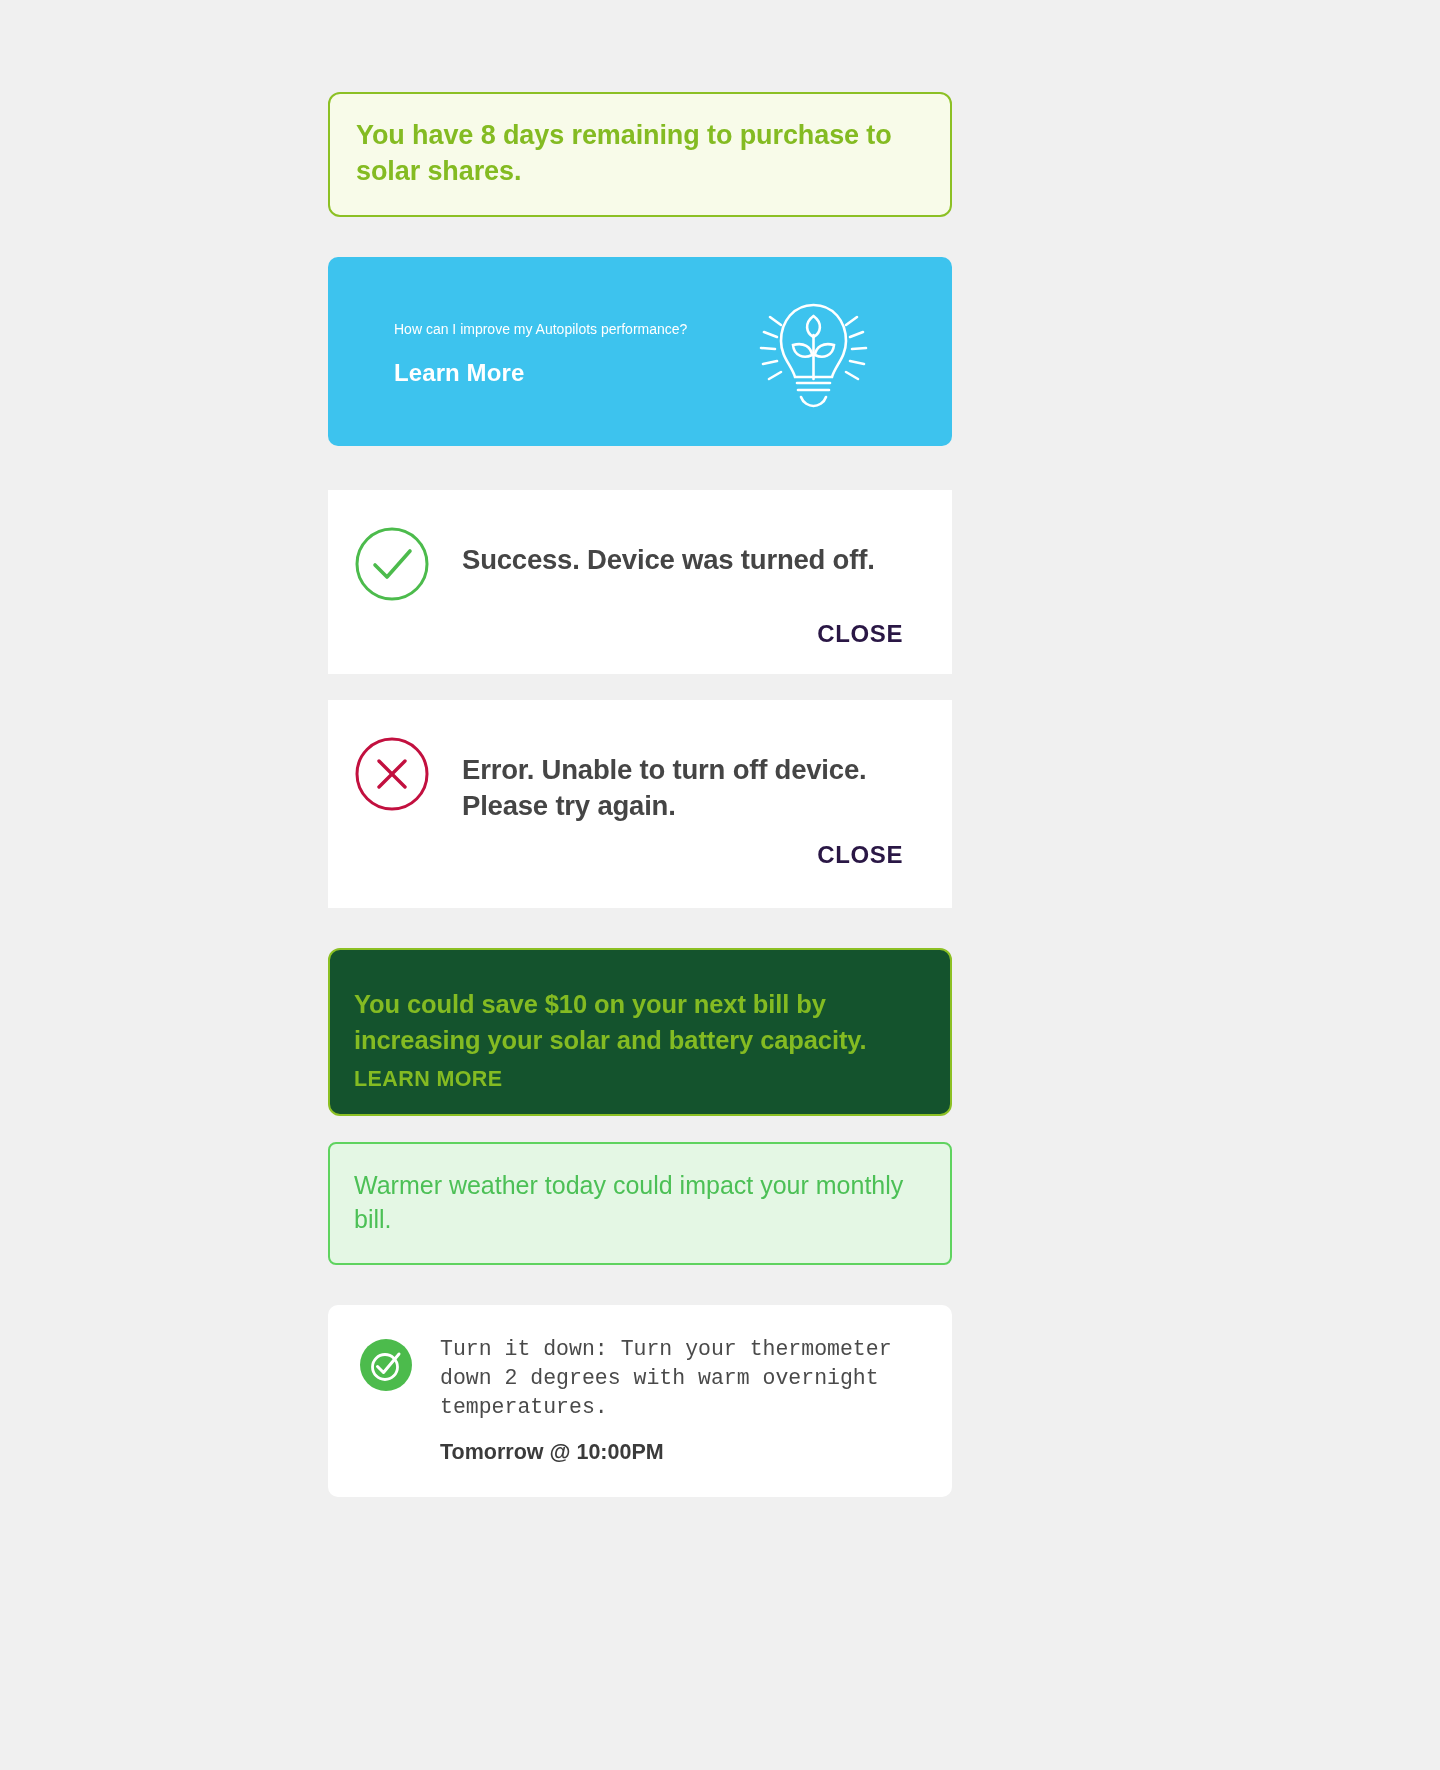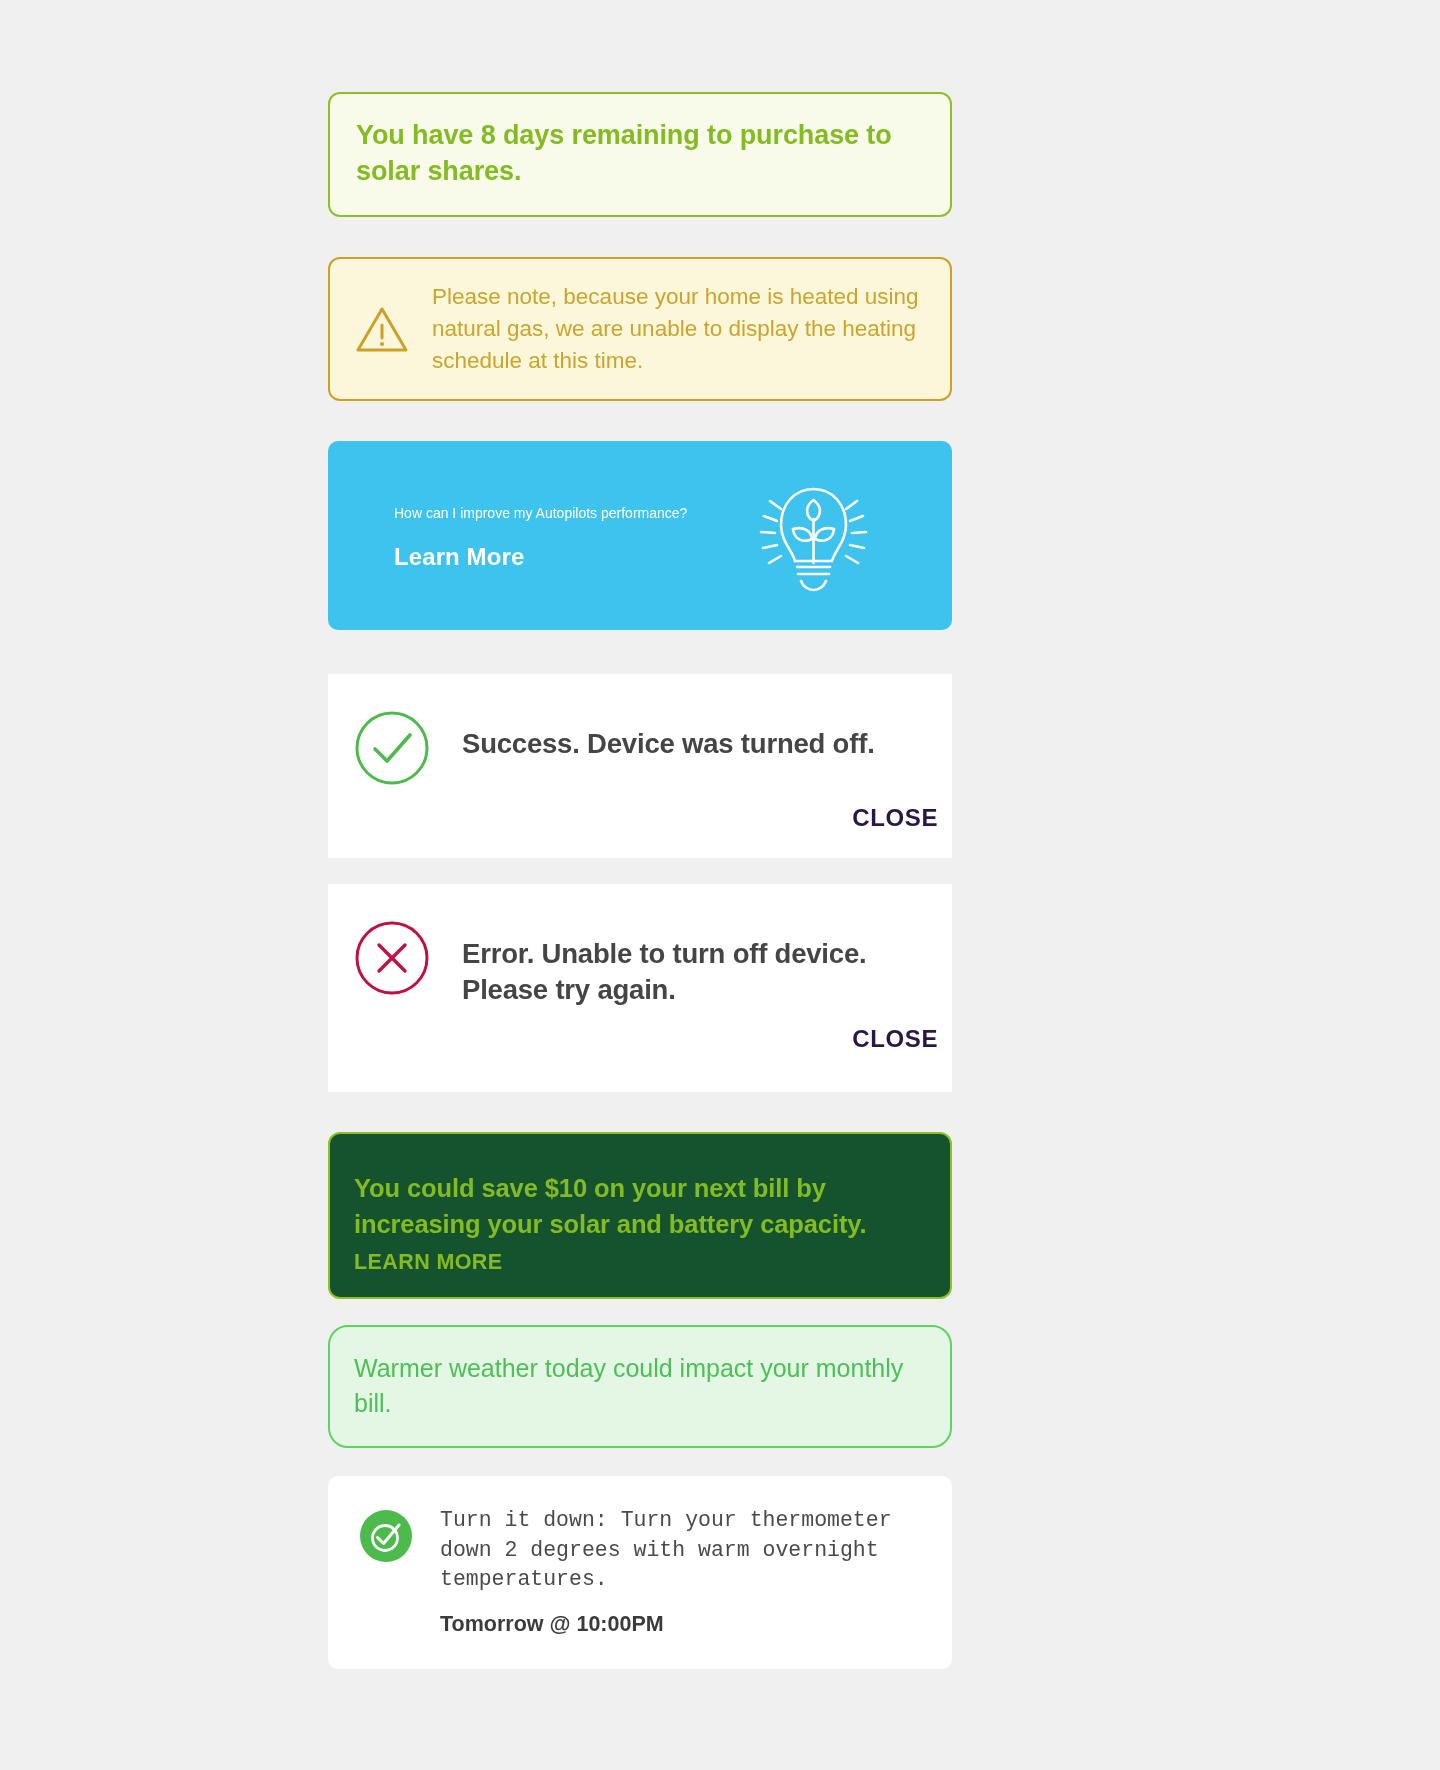--- a/index.html
+++ b/index.html
@@ -83,21 +83,21 @@
     font-weight: bold;
     color: #ffffff;
     letter-spacing: 0.1px;
   }
   .bulb-icon { width: 125px; height: 125px; margin-right: 46px; flex: 0 0 auto; }
 
   
   .card-status {
     background: #ffffff;
     border-radius: 0;
-    padding: 36px 12px 26px 26px;
+    padding: 36px 47px 26px 26px;
   }
   .card-success { margin-bottom: 26px; min-height: 178px; }
   .card-error   { margin-bottom: 40px; min-height: 208px; }
   .status-row { display: flex; align-items: flex-start; gap: 32px; }
   .status-icon { flex: 0 0 auto; width: 76px; height: 76px; }
   .status-msg {
     color: #454545;
     font-size: 27.5px;
     font-weight: bold;
     line-height: 1.29;
@@ -140,23 +140,23 @@
     font-size: 21.5px;
     font-weight: bold;
     letter-spacing: 0.4px;
     cursor: pointer;
   }
 
   
   .card-weather {
     background: #e4f7e4;
     border: 2px solid #5fd35f;
-    border-radius: 20px;
+    border-radius: 8px;
     padding: 24px 26px 26px 24px;
-    margin-bottom: 28px;
+    margin-bottom: 40px;
   }
   .card-weather .msg {
     color: #4cc056;
     font-size: 25px;
     line-height: 1.38;
   }
 
   
   .card-action {
     background: #ffffff;
@@ -184,30 +184,20 @@
 </head>
 <body>
 
 <div class="page">
   <div class="stack">
 
     <div class="card-days">
       <div class="msg">You have 8 days remaining to purchase to solar shares.</div>
     </div>
 
-    <div class="card-warn">
-      <span class="warn-icon">
-        <svg viewBox="0 0 56 52" width="56" height="52" aria-hidden="true">
-          <path d="M28 6 L52 47 L4 47 Z" fill="none" stroke="#cda028" stroke-width="3" stroke-linejoin="round"></path>
-          <line x1="28" y1="22" x2="28" y2="35" stroke="#cda028" stroke-width="3" stroke-linecap="round"></line>
-          <circle cx="28" cy="41" r="2.1" fill="#cda028"></circle>
-        </svg>
-      </span>
-      <div class="msg">Please note, because your home is heated using natural gas, we are unable to display the heating schedule at this time.</div>
-    </div>
 
     <div class="card-tip">
       <div class="tip-text">
         <div class="tip-question">How can I improve my Autopilots performance?</div>
         <a class="tip-link">Learn More</a>
       </div>
       <span class="bulb-icon">
         <svg viewBox="0 0 125 125" width="125" height="125" aria-hidden="true">
           <g fill="none" stroke="#ffffff" stroke-width="2.6" stroke-linecap="round">
 

